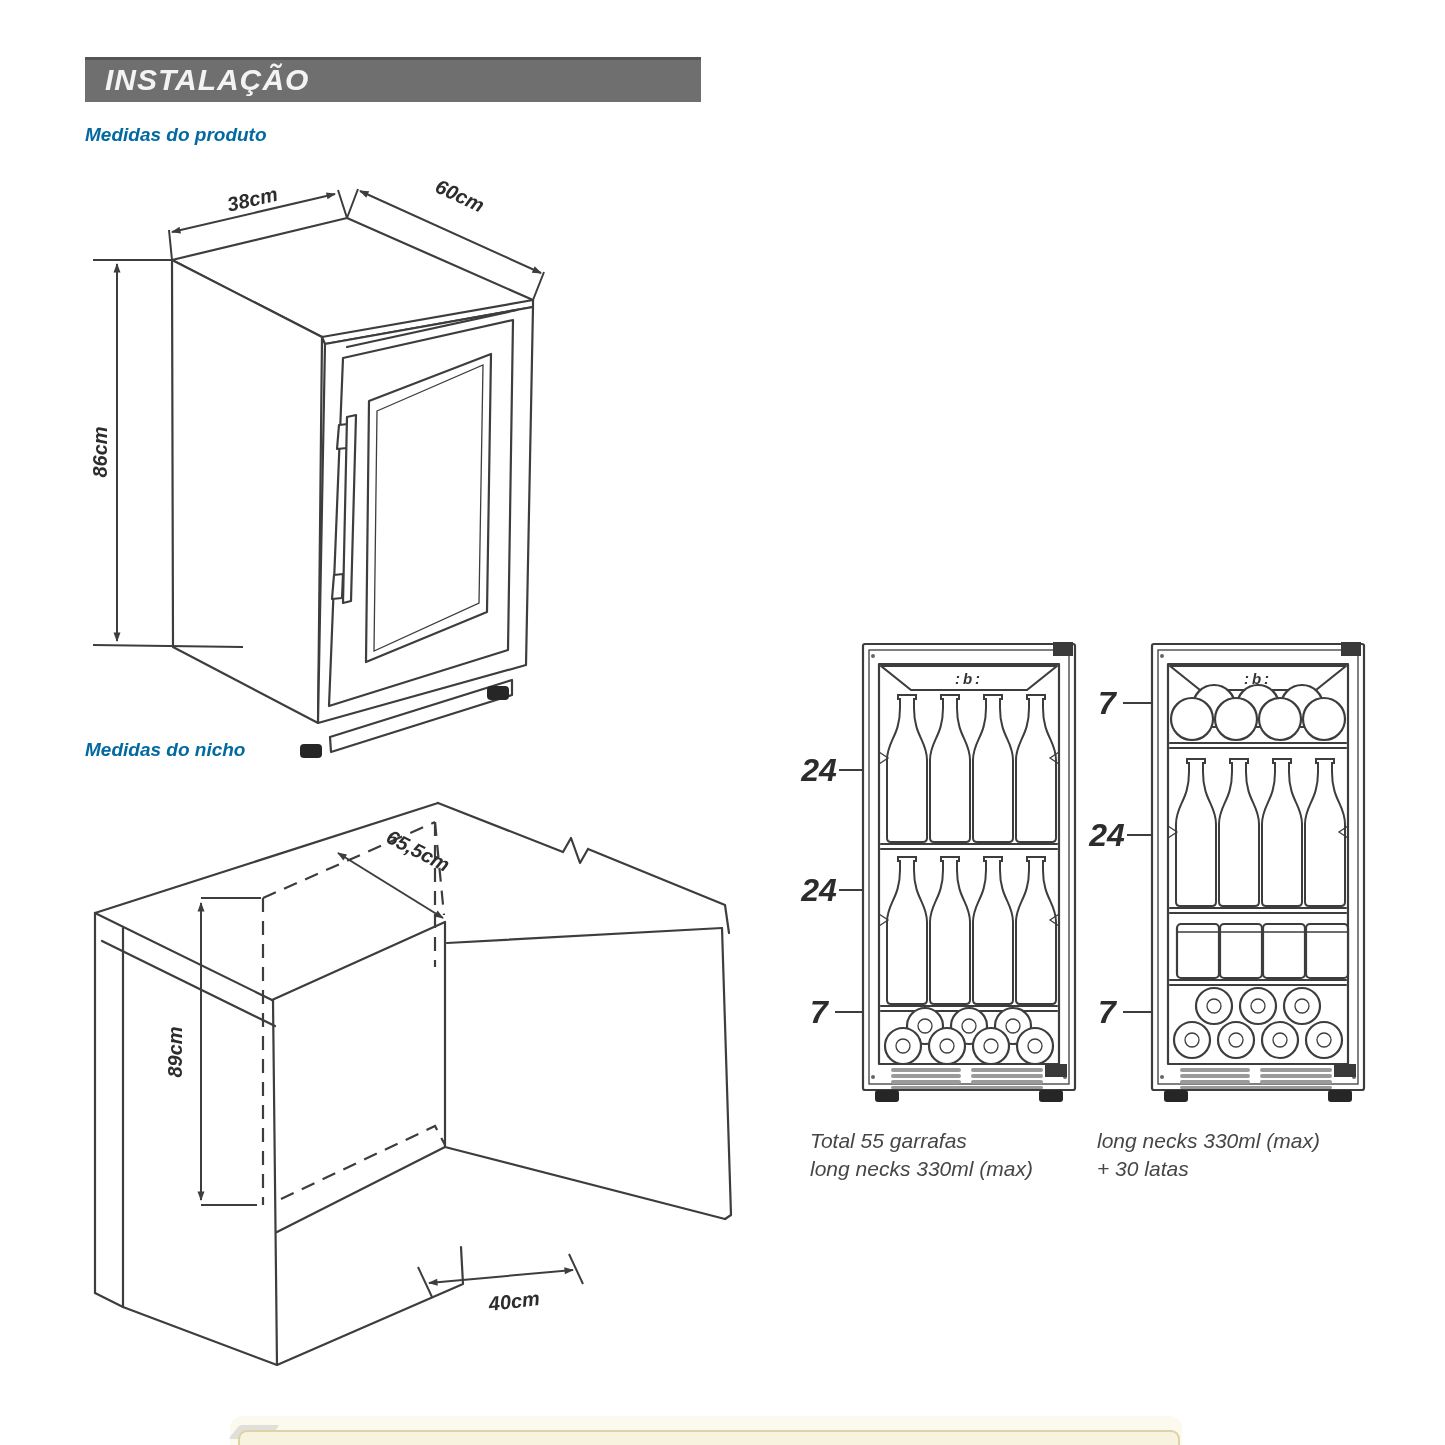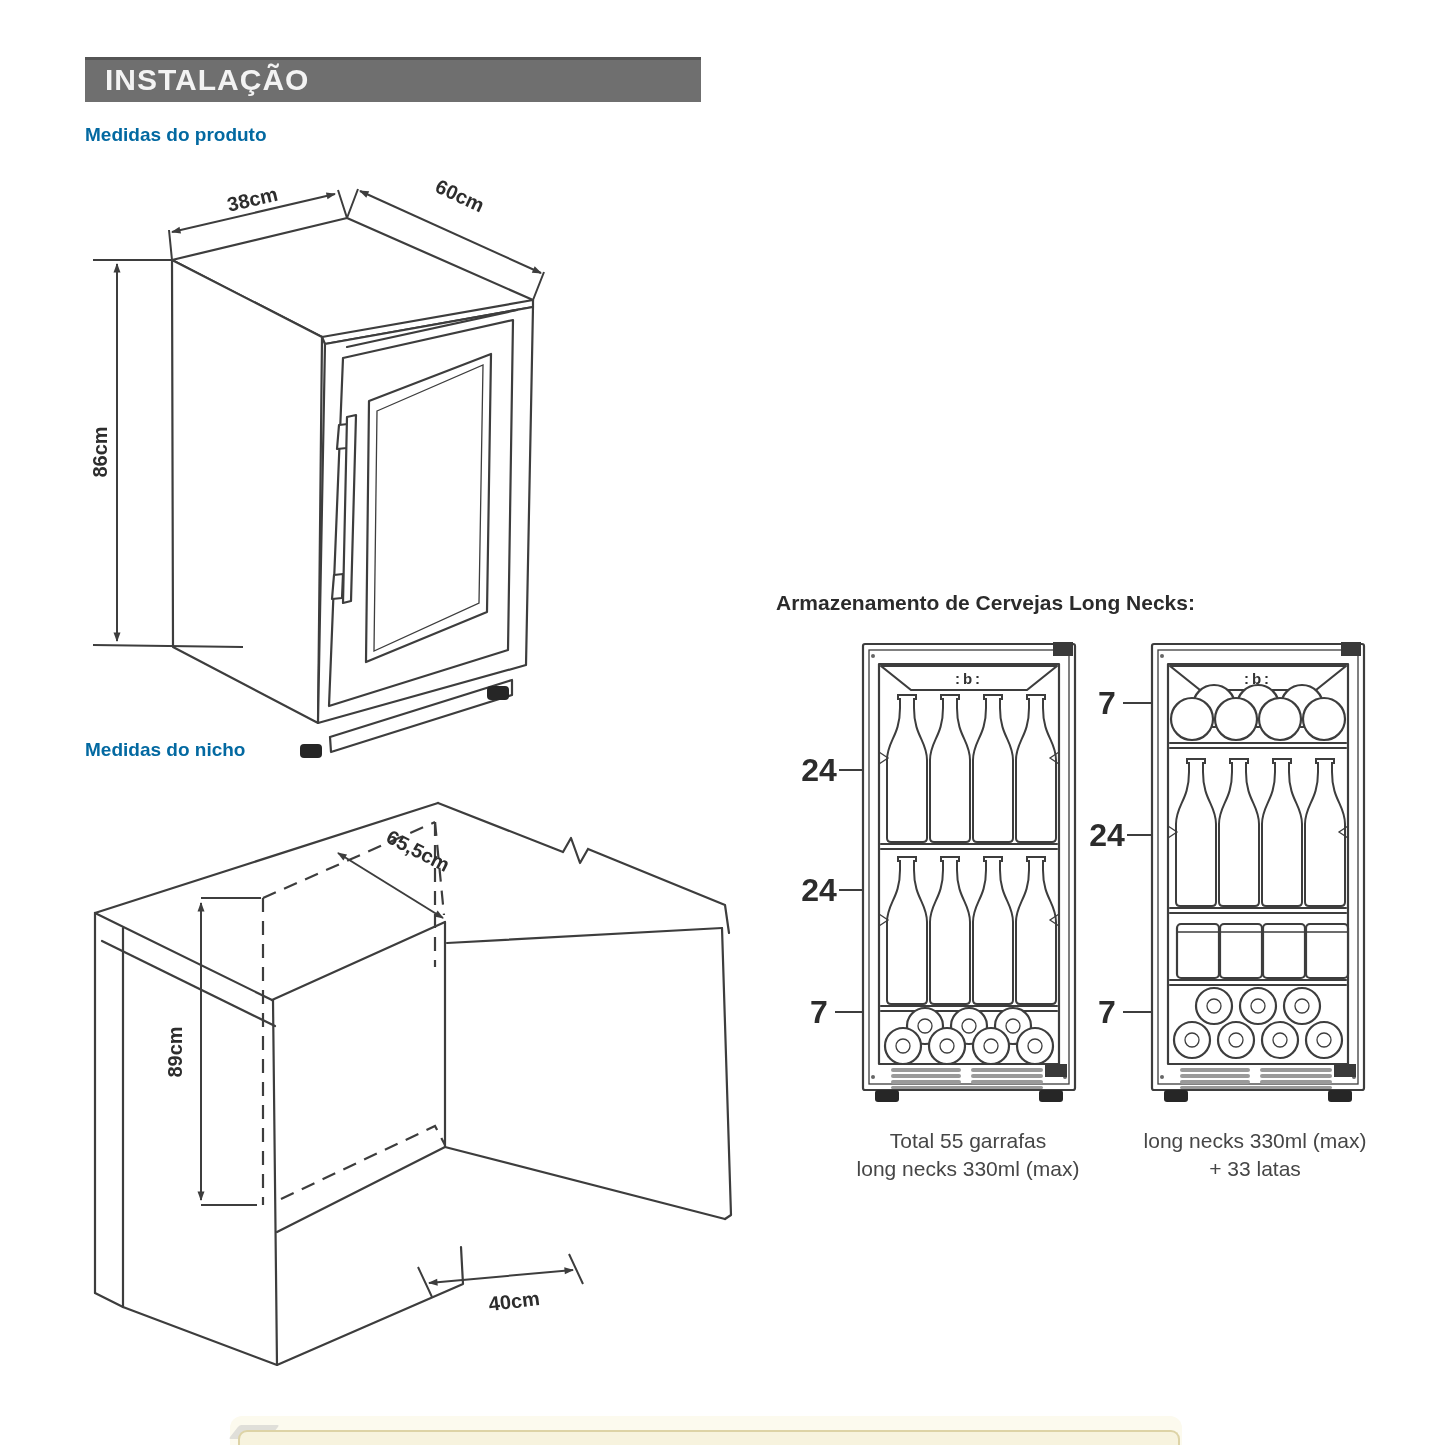--- a/index.html
+++ b/index.html
@@ -1,17 +1,17 @@
 <!DOCTYPE html>
 <html><head>
 <meta charset="utf-8">
 <style>
   html,body{margin:0;padding:0;background:#ffffff;}
   body{font-family:"Liberation Sans", sans-serif;}
-  .page{position:relative;width:1445px;height:1445px;background:#ffffff;overflow:hidden;}
+  .page{position:relative;width:1445px;height:1445px;background:#ffffff;overflow:hidden;font-style:italic;}
 
   .header-bar{position:absolute;left:85px;top:57px;width:616px;height:45px;
     background:#6f6f6f;border-top:3px solid #555555;box-sizing:border-box;}
   .header-bar span{display:block;line-height:40px;padding-left:20px;color:#f3f3f3;
     font-size:30px;font-weight:bold;letter-spacing:1px;}
 
   .sec-label{position:absolute;font-size:19px;font-weight:bold;color:#0369a1;}
   .sec-label.product{left:85px;top:124px;}
   .sec-label.niche{left:85px;top:739px;}
 
@@ -28,21 +28,21 @@
   .dash{stroke:#3d3d3d;stroke-width:2.2;fill:none;stroke-dasharray:14 9;stroke-linecap:butt;}
   .dim{stroke:#3d3d3d;stroke-width:2;fill:none;}
   .dimtxt{font-size:20px;font-weight:bold;fill:#2d2d2d;}
   .biglabel{font-size:32px;font-weight:bold;fill:#2c2c2c;}
   .wfill{fill:#ffffff;}
   .darkfill{fill:#3a3a3a;}
   .footfill{fill:#262626;}
   .slat{fill:#9a9a9a;}
   .disp{font-size:15px;font-weight:bold;fill:#333;letter-spacing:3px;}
 
-  .caption{position:absolute;width:316px;text-align:center;font-size:21px;color:#464646;line-height:28px;}
+  .caption{position:absolute;width:316px;font-size:21px;color:#464646;line-height:28px;}
   .caption.left{left:810px;top:1127px;}
   .caption.right{left:1097px;top:1127px;}
 
   .footer-bar{position:absolute;left:230px;top:1416px;width:952px;height:29px;}
   .footer-bar .tint{position:absolute;left:0;right:0;top:0;bottom:0;background:#fcfaee;border-radius:12px 12px 0 0;}
   .footer-bar .bar{position:absolute;left:8px;right:2px;top:14px;bottom:0;background:#f7f3de;
     border:2px solid #ddd3a6;border-bottom:none;border-radius:9px 9px 0 0;}
   .footer-bar .fold{position:absolute;left:4px;top:9px;width:40px;height:14px;background:#c9c9c9;
     transform:skewX(-38deg);opacity:.55;border-radius:2px;}
 </style>
@@ -147,21 +147,20 @@
       <path class="dim" d="M253,58 L358,123" marker-start="url(#ah)" marker-end="url(#ah)"></path>
       <text class="dimtxt" x="330" y="62" text-anchor="middle" transform="rotate(27 330 62)">65,5cm</text>
     </g>
     <g>
       <path class="dim" d="M333,472 L347,502 M484,459 L498,489"></path>
       <path class="dim" d="M344,488 L488,475" marker-start="url(#ah)" marker-end="url(#ah)"></path>
       <text class="dimtxt" x="430" y="513" text-anchor="middle" transform="rotate(-7 430 513)">40cm</text>
     </g>
   </svg>
 
-  <div class="storage-title">Armazenamento de Cervejas Long Necks:</div>
 
   <svg class="svg-fridge-a" width="300" height="475" viewBox="0 0 300 475">
     <g>
       <rect class="ln wfill" x="68" y="4" width="212" height="446" rx="2"></rect>
       <rect class="lnthin" x="74" y="10" width="200" height="434"></rect>
       <rect class="ln" x="84" y="24" width="180" height="400"></rect>
       <rect class="darkfill" x="258" y="2" width="20" height="14"></rect>
       <circle cx="78" cy="16" r="2" fill="#666"></circle>
         <circle cx="78" cy="437" r="2" fill="#666"></circle>
         <circle cx="270" cy="437" r="2" fill="#666"></circle>
@@ -303,21 +302,21 @@
       <path class="dim" d="M38,372 L67,372"></path>
     </g>
   </svg>
 
   <div class="caption left">
     <div>Total 55 garrafas</div>
     <div>long necks 330ml (max)</div>
   </div>
   <div class="caption right">
     <div>long necks 330ml (max)</div>
-    <div>+ 33 latas</div>
+    <div>+ 30 latas</div>
   </div>
 
   <div class="footer-bar">
     <div class="tint"></div>
     <div class="fold"></div>
     <div class="bar"></div>
   </div>
 
 </div>
 

